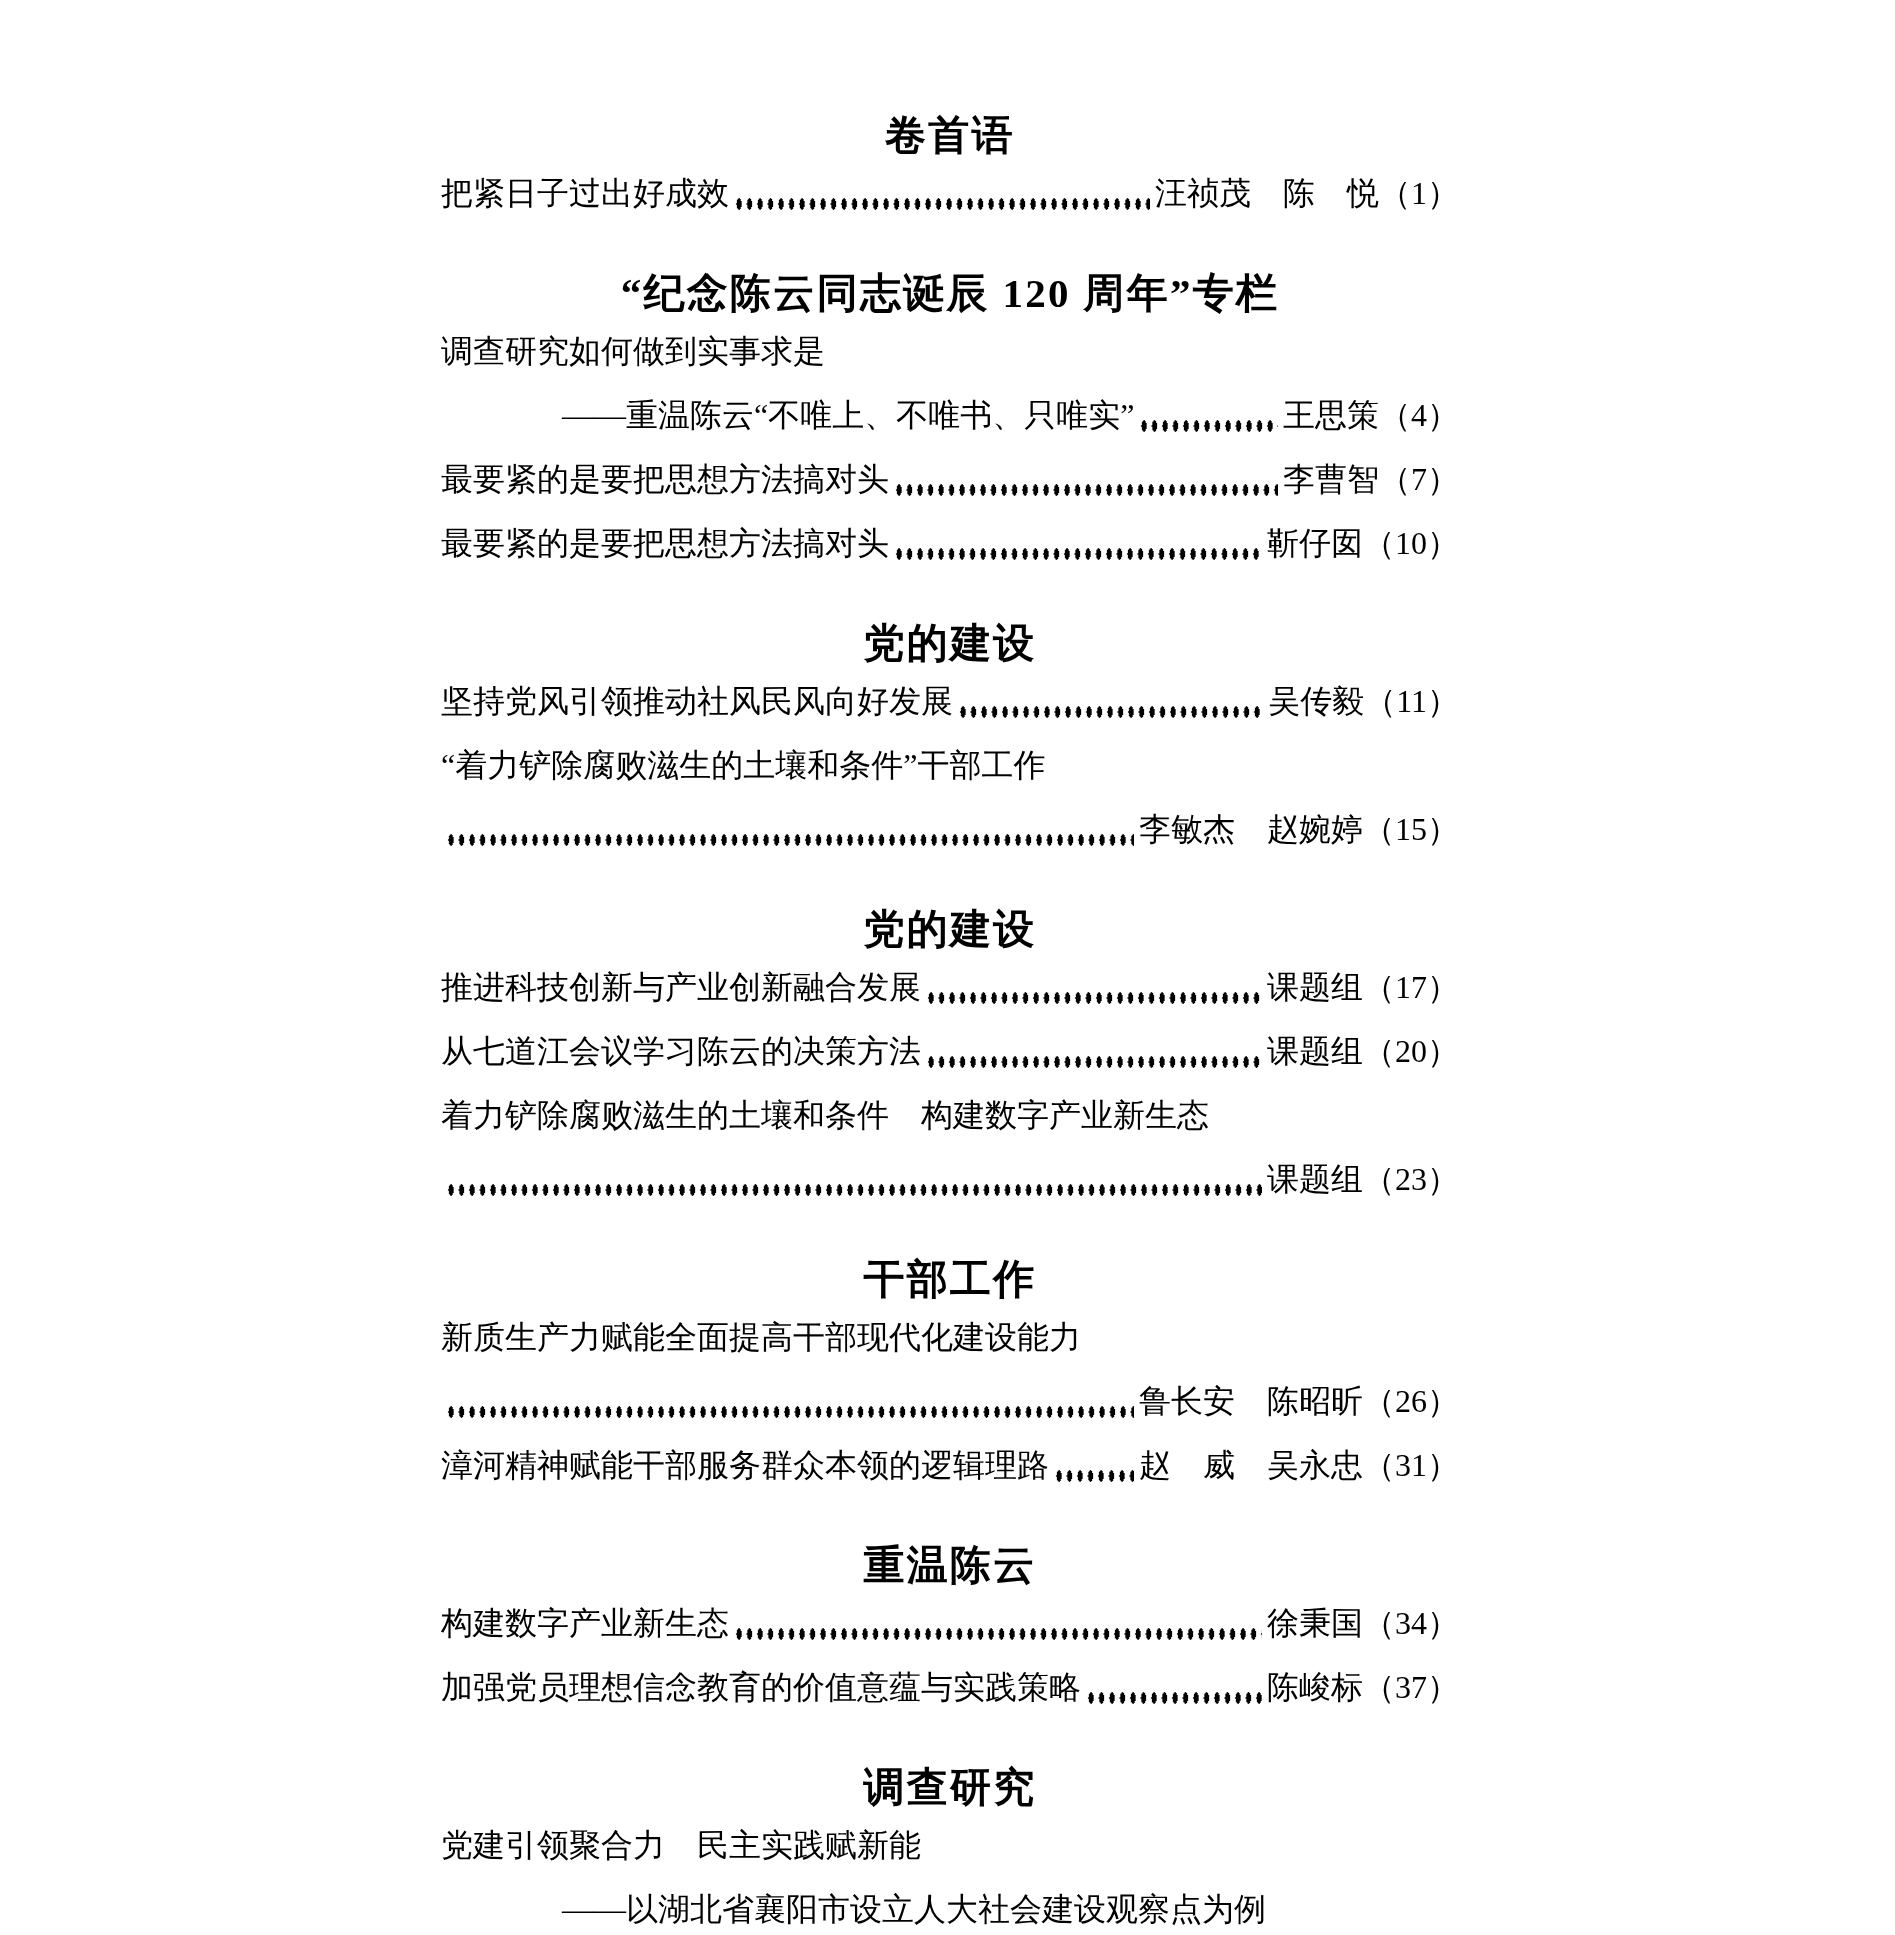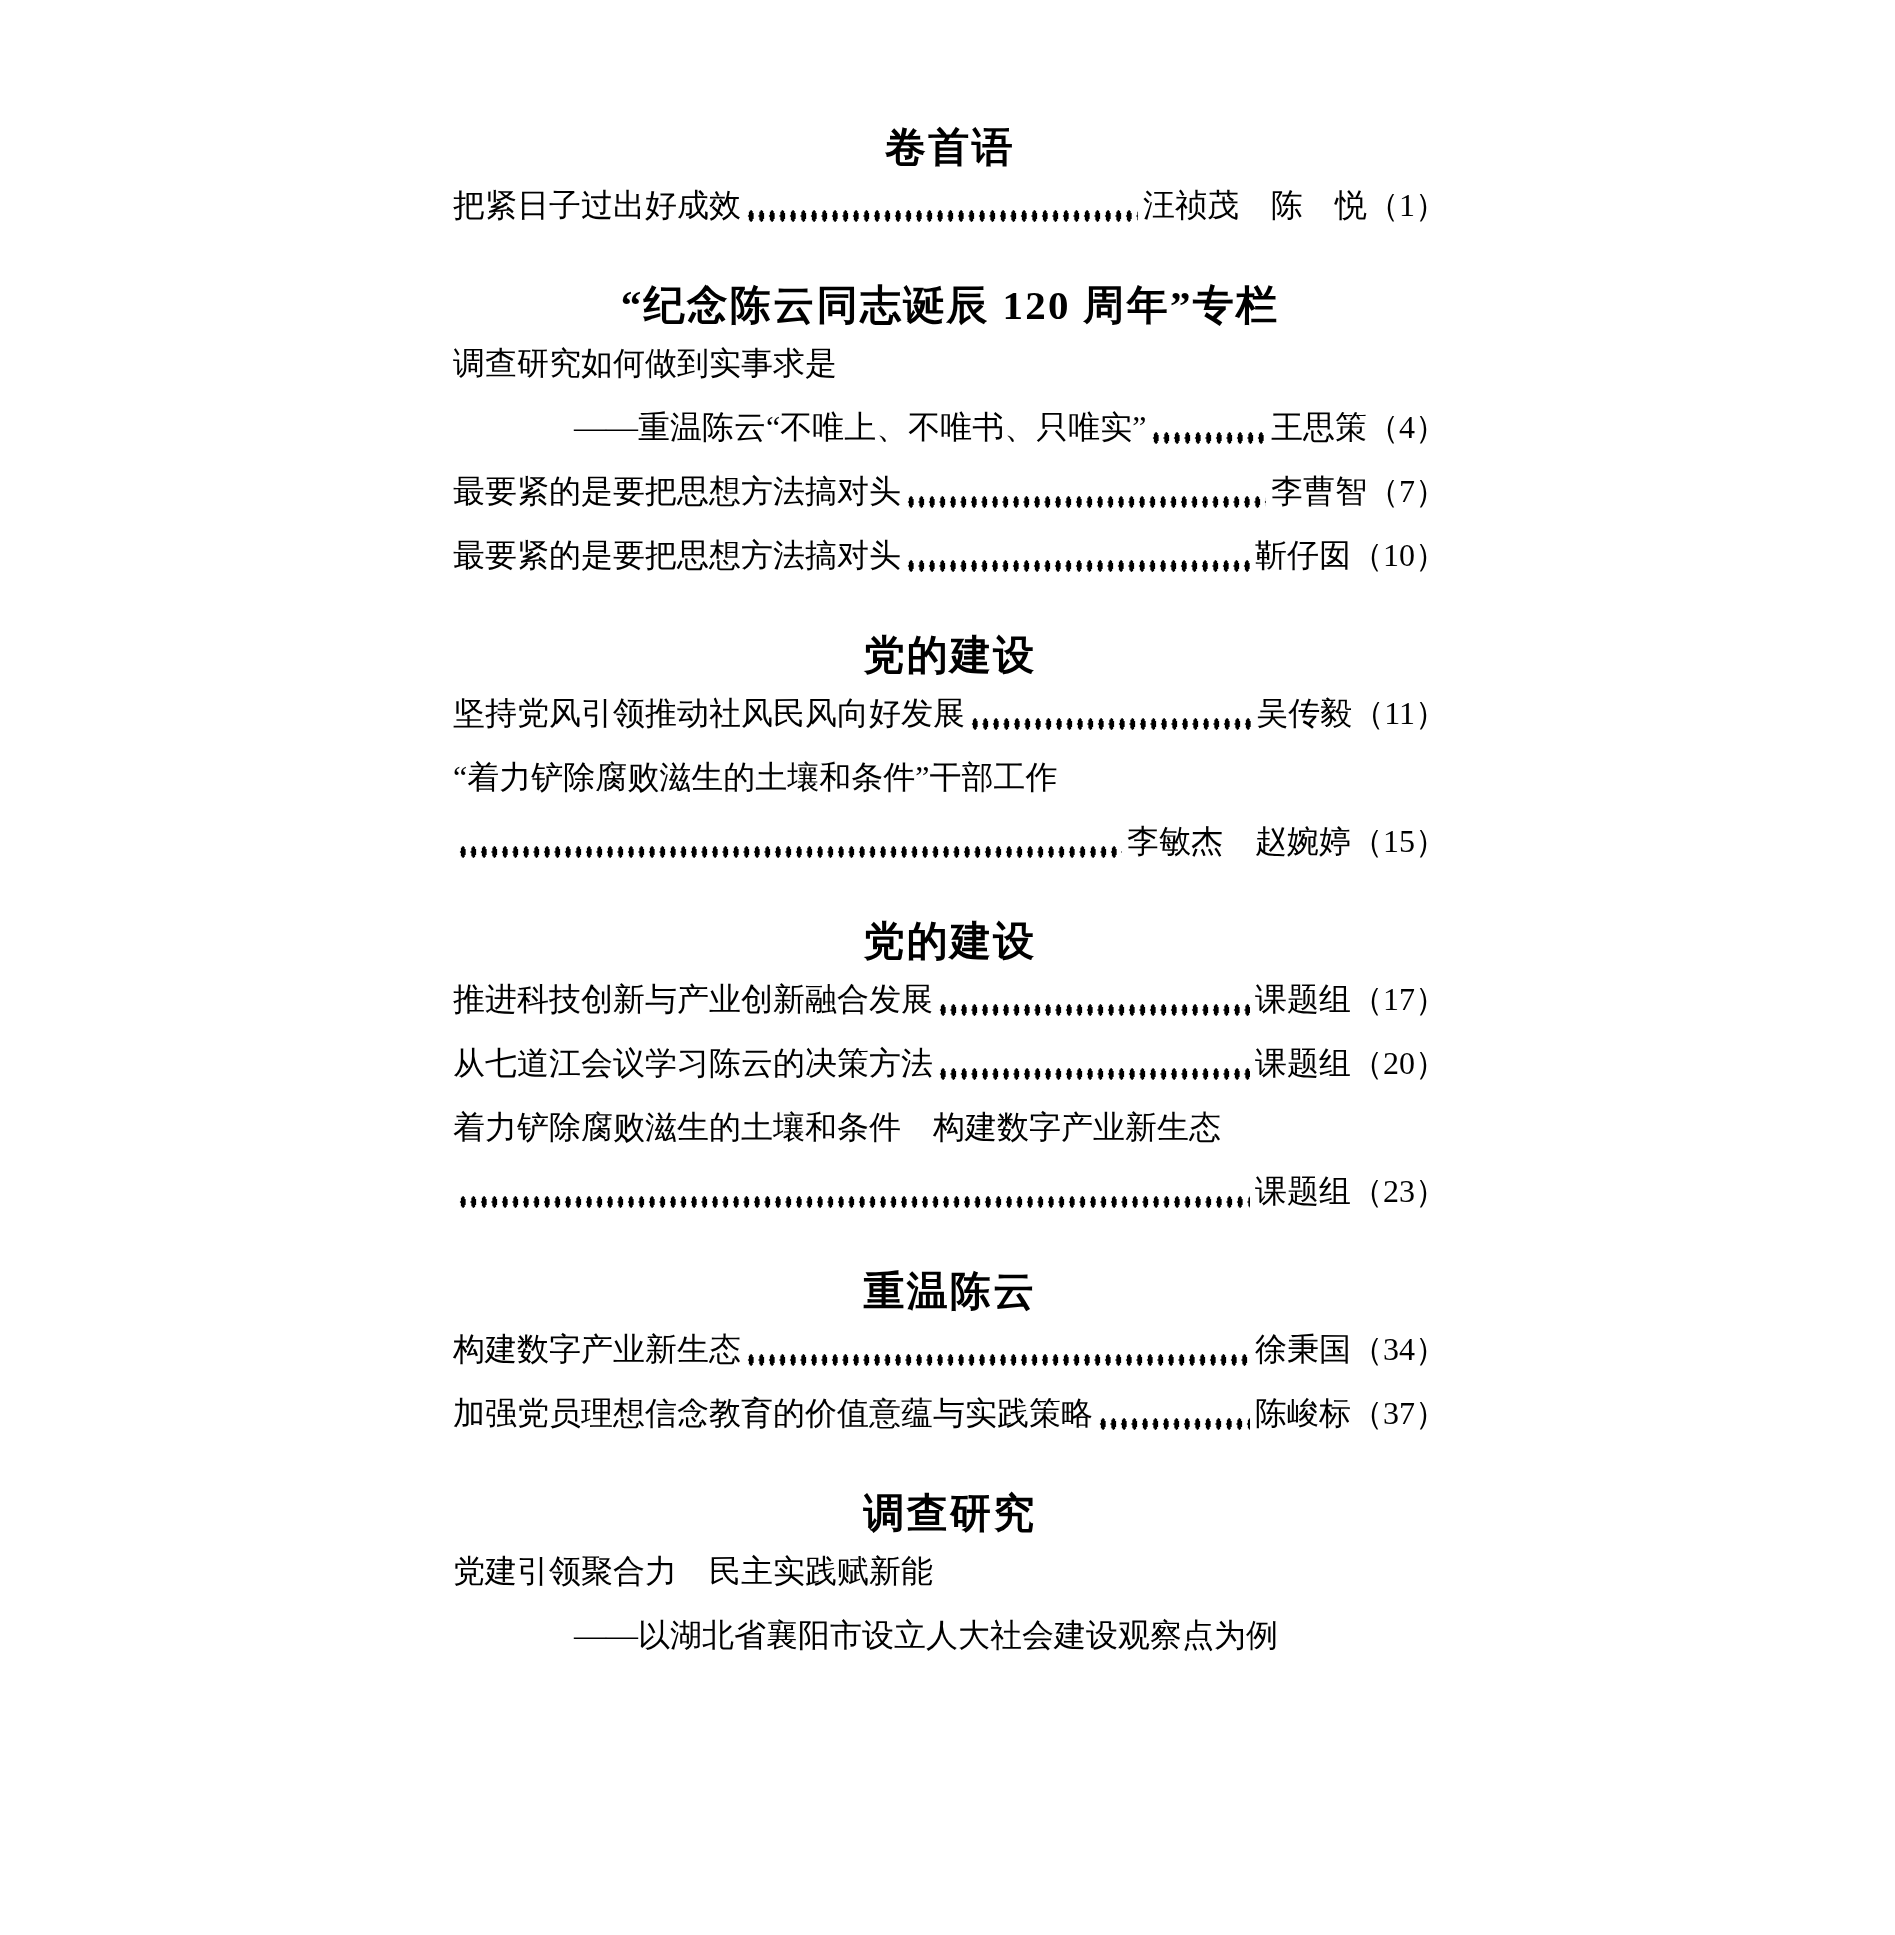--- a/index.html
+++ b/index.html
@@ -12,21 +12,21 @@
     position: relative;
     width: 1896px;
     height: 2453px;
     box-sizing: border-box;
     padding: 98px 437px 0 441px;
     background: #ffffff;
     color: #000000;
     font-family: "Liberation Serif", "DejaVu Serif", serif;
     overflow: hidden;
   }
-  .section { margin: 12px; }
+  .section { margin: 0; }
   .hdr {
     margin: 20px 0 0 0;
     height: 74px;
     display: flex;
     align-items: center;
     justify-content: center;
     font-size: 41px;
     font-weight: bold;
     letter-spacing: 2.3px;
     white-space: pre;
@@ -119,20 +119,36 @@
     <div class="line">
       <span class="t">着力铲除腐败滋生的土壤和条件　构建数字产业新生态</span>
     </div>
     <div class="line">
       <span class="t"></span>
       <span class="leader"></span>
       <span class="tail">课题组（23）</span>
     </div>
   </div>
 
+  <div class="section">
+    <div class="hdr">干部工作</div>
+    <div class="line">
+      <span class="t">新质生产力赋能全面提高干部现代化建设能力</span>
+    </div>
+    <div class="line">
+      <span class="t"></span>
+      <span class="leader"></span>
+      <span class="tail">鲁长安　陈昭昕（26）</span>
+    </div>
+    <div class="line">
+      <span class="t">漳河精神赋能干部服务群众本领的逻辑理路</span>
+      <span class="leader"></span>
+      <span class="tail">赵　威　吴永忠（31）</span>
+    </div>
+  </div>
 
   <div class="section">
     <div class="hdr">重温陈云</div>
     <div class="line">
       <span class="t">构建数字产业新生态</span>
       <span class="leader"></span>
       <span class="tail">徐秉国（34）</span>
     </div>
     <div class="line">
       <span class="t">加强党员理想信念教育的价值意蕴与实践策略</span>

